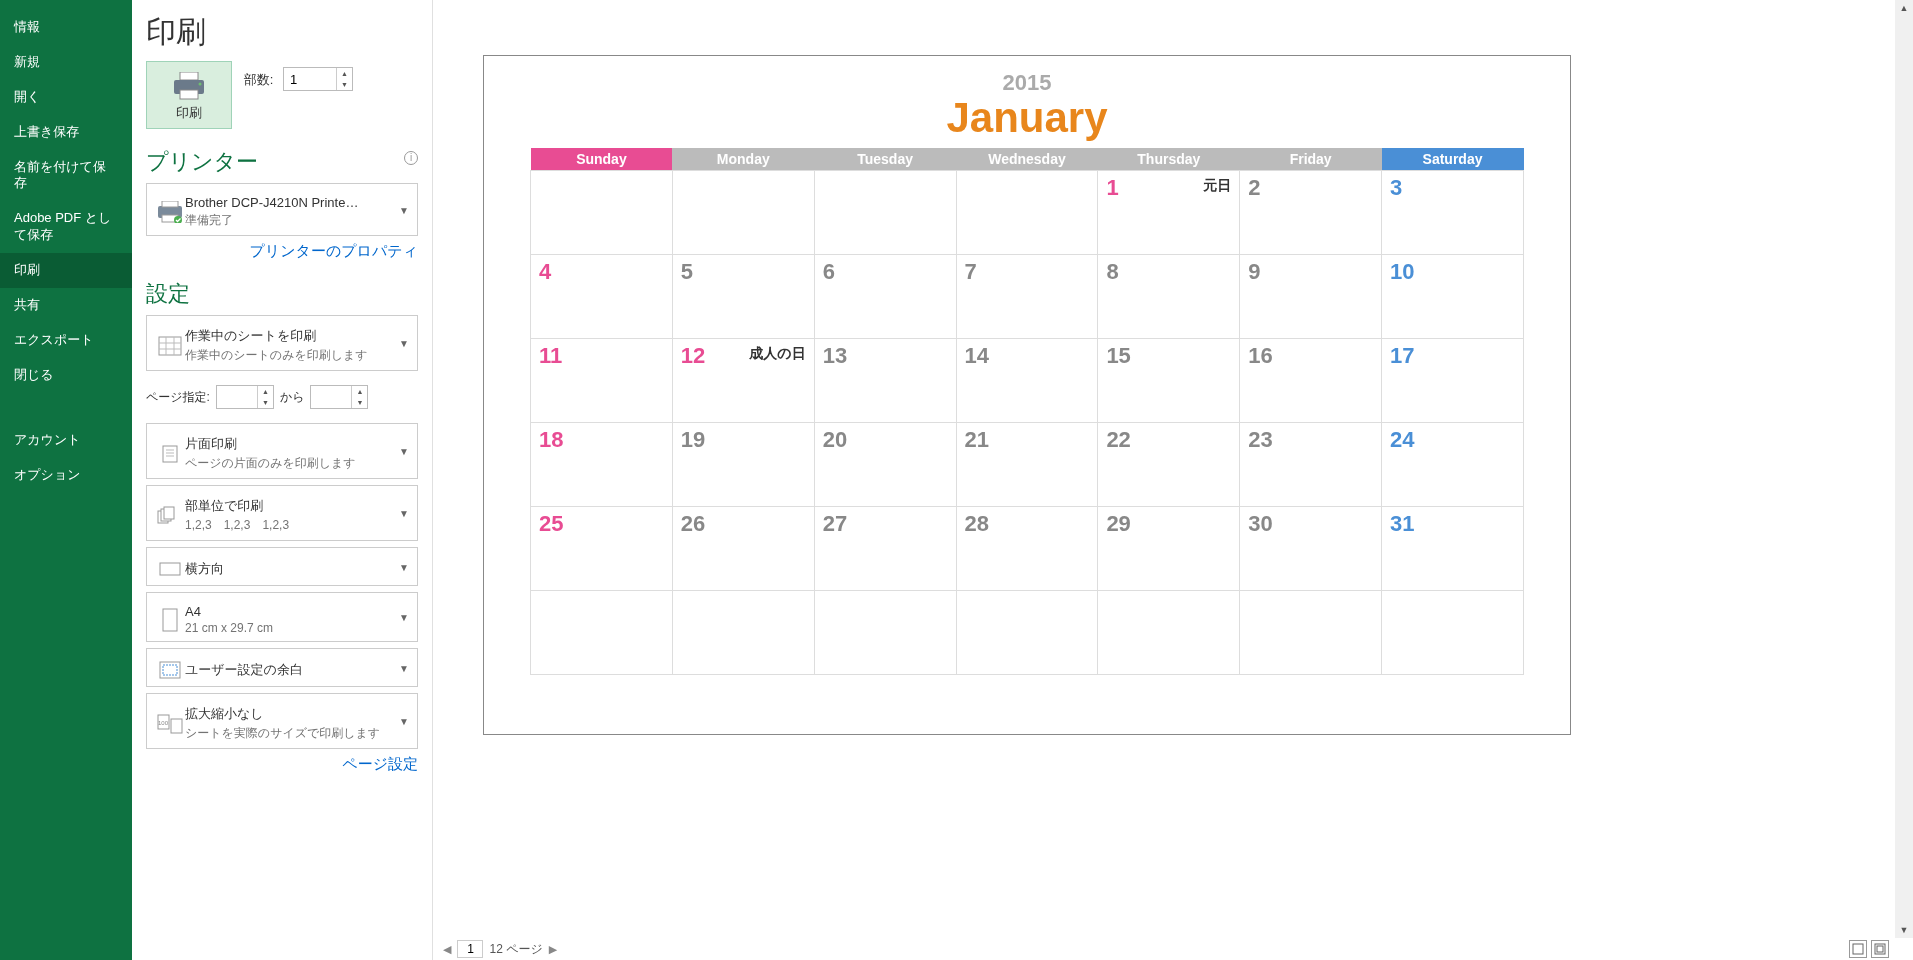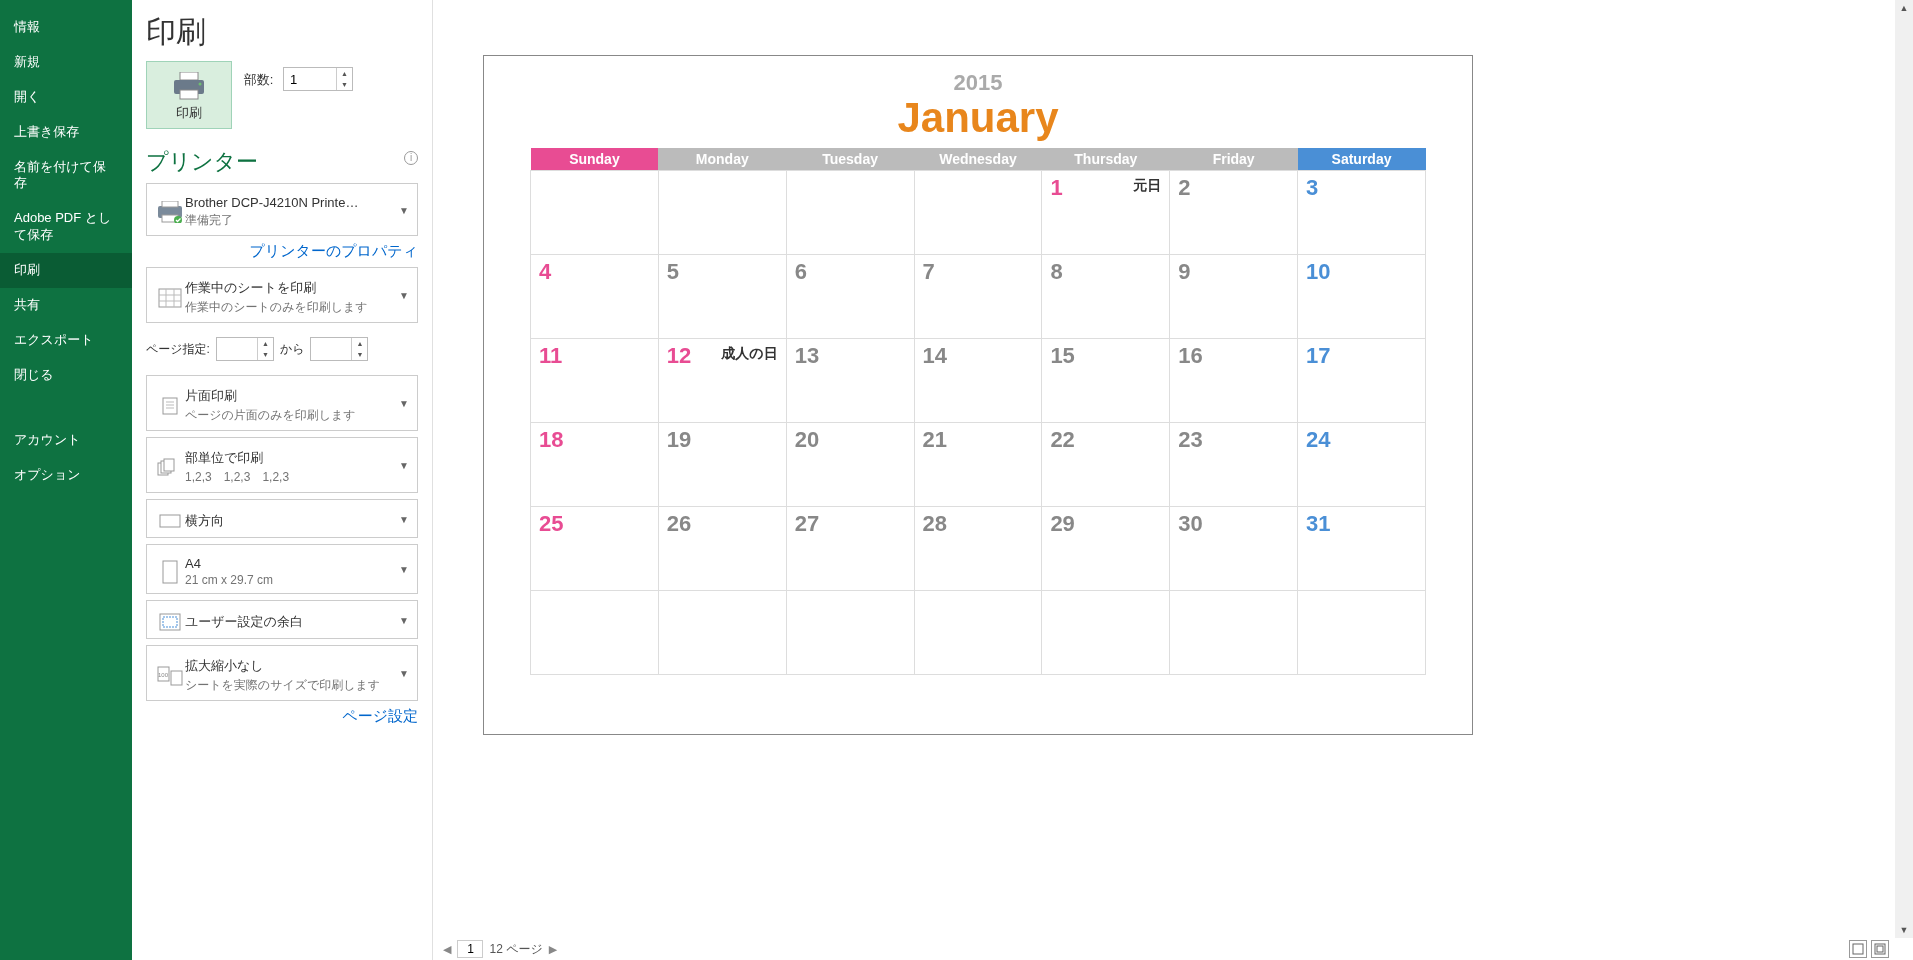--- a/index.html
+++ b/index.html
@@ -30,21 +30,21 @@
 .pgrow{display:flex;align-items:center;gap:6px;font-size:12px;margin:14px 0}
 .pgrow .spin input{width:40px}
 .preview{flex:1;position:relative;background:#fff;border-left:1px solid #e0e0e0}
 .vscroll{position:absolute;right:0;top:0;bottom:22px;width:18px;background:#f0f0f0;display:flex;flex-direction:column;align-items:center;justify-content:space-between;padding:3px 0}
 .vscroll span{font-size:9px;color:#555;cursor:pointer}
 .preview-footer{position:absolute;left:0;right:18px;bottom:0;height:22px;display:flex;align-items:center;padding:0 10px;font-size:12px;color:#555;gap:6px}
 .preview-footer .nav{color:#888;cursor:pointer;font-size:11px}
 .preview-footer input{width:26px;border:1px solid #ccc;text-align:center;font-size:12px;padding:1px}
 .preview-footer .zoom{position:absolute;right:6px;display:flex;gap:4px}
 .zbtn{width:18px;height:18px;border:1px solid #999;display:flex;align-items:center;justify-content:center;cursor:pointer}
-.page{position:absolute;left:50px;top:55px;width:990px;height:680px;border:1px solid #888;background:#fff;padding:14px 46px 30px}
+.page{position:absolute;left:50px;top:55px;width:1088px;height:680px;border:1px solid #888;background:#fff;padding:14px 46px 30px}
 .cal-year{text-align:center;color:#aaa;font-size:22px;font-weight:bold}
 .cal-month{text-align:center;color:#e8861c;font-size:42px;font-weight:bold;font-family:"Arial",sans-serif;margin-top:-2px;margin-bottom:6px}
 .cal{width:100%;border-collapse:collapse;table-layout:fixed}
 .cal th{background:#bbb;color:#fff;font-size:14px;font-weight:bold;padding:3px 0;font-family:Arial}
 .cal th.sun{background:#e84c93}
 .cal th.sat{background:#4a8fd6}
 .cal td{border:1px solid #ddd;height:84px;vertical-align:top;padding:4px 8px;position:relative}
 .cal .dn{font-size:22px;font-weight:bold;color:#888;font-family:Arial}
 .cal .sun .dn{color:#e84c93}
 .cal .sat .dn{color:#4a8fd6}
@@ -110,20 +110,21 @@
           </svg>
       </div>
       <div class="txt">
         <div class="t1">Brother DCP-J4210N Printe…</div>
         <div class="t2">準備完了</div>
       </div>
       <span class="chev">▼</span>
     </div>
     <div class="link-r">プリンターのプロパティ</div>
 
+    <div class="section-h">設定</div>
 
     <div class="dd">
       <div class="icon">
           <svg width="24" height="20" viewBox="0 0 24 20">
             <rect x="1" y="1" width="22" height="18" fill="#fff" stroke="#999"></rect>
             <line x1="1" y1="7" x2="23" y2="7" stroke="#bbb"></line>
             <line x1="1" y1="13" x2="23" y2="13" stroke="#bbb"></line>
             <line x1="8" y1="1" x2="8" y2="19" stroke="#bbb"></line>
             <line x1="16" y1="1" x2="16" y2="19" stroke="#bbb"></line>
           </svg>

